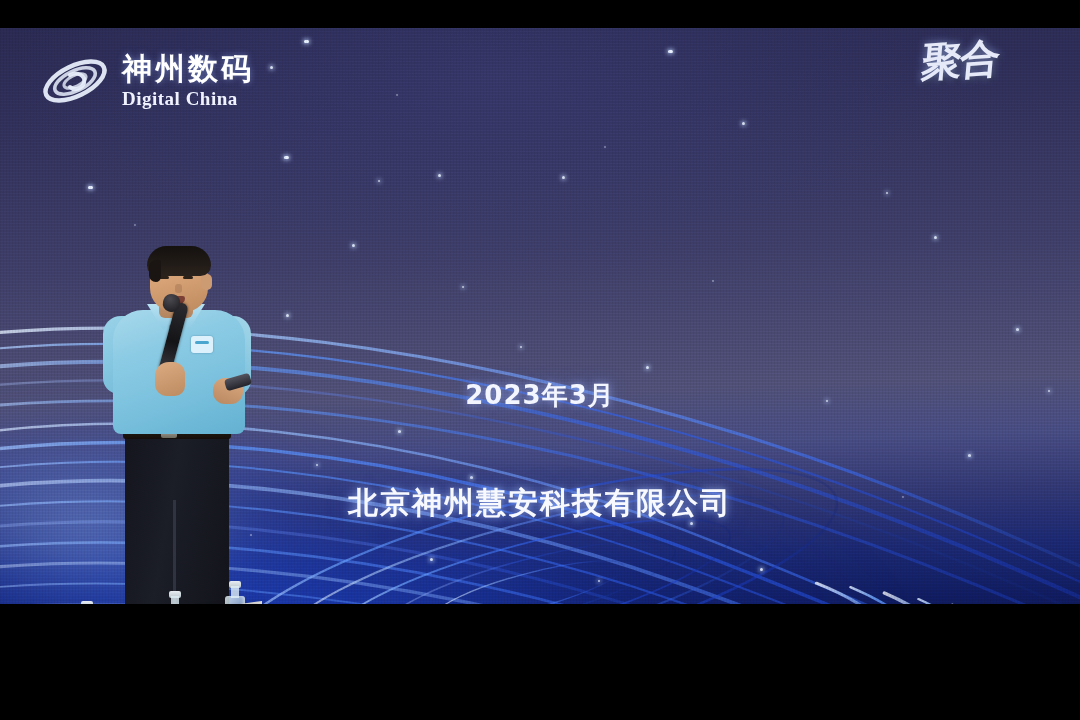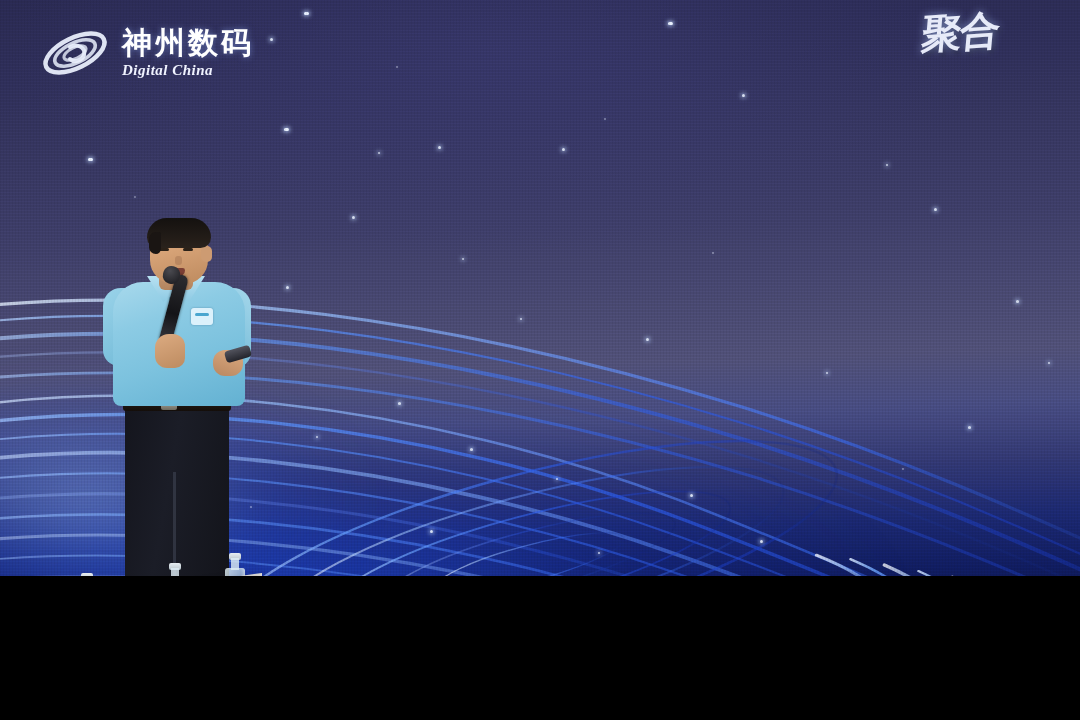--- a/index.html
+++ b/index.html
@@ -1,20 +1,21 @@
 <!DOCTYPE html>
 <html><head>
 <meta charset="utf-8">
 <style>
   html,body{margin:0;padding:0;background:#000;}
   body{font-family:"Liberation Sans","DejaVu Sans",sans-serif;}
 
   #stage{
     position:relative;width:1080px;height:576px;overflow:hidden;
     background:#6d28d9;
+    margin-top:28px;
   }
 
   
   .screen{
     position:absolute;left:0;top:0;width:1080px;height:648px;
     background:
       radial-gradient(ellipse 700px 300px at 46% 8%, rgba(62,62,120,.55) 0%, rgba(0,0,0,0) 70%),
       linear-gradient(178deg,#2b2b55 0%,#32325e 14%,#3a3a66 26%,#40406c 36%,#4a4a74 46%,#53537c 56%,#4a4f86 64%,#343a77 72%,#1d2a74 80%,#101d63 88%,#0a1449 96%,#070e32 100%);
     overflow:hidden;
   }
@@ -83,23 +84,22 @@
   
   .logo-left{position:absolute;left:40px;top:22px;display:flex;align-items:center;gap:12px;}
   .logo-mark{width:70px;height:62px;}
   .logo-words{display:flex;flex-direction:column;line-height:1;}
   .logo-cn{
     color:#ffffff;font-size:30px;font-weight:bold;letter-spacing:3px;
     font-family:"DejaVu Sans","Liberation Sans",sans-serif;
     text-shadow:0 0 6px rgba(150,180,255,.5);
   }
   .logo-en{
-    color:#f0f3ff;font-size:15px;font-weight:bold;letter-spacing:.5px;margin-top:5px;
+    color:#f0f3ff;font-size:19px;font-weight:bold;letter-spacing:.5px;margin-top:5px;
     font-family:"Liberation Serif","DejaVu Serif",serif;
-    font-style:italic;
   }
 
   .logo-right{position:absolute;right:22px;top:14px;text-align:right;width:270px;}
   .brush{
     color:#eef2ff;font-size:40px;font-weight:bold;line-height:.9;
     font-family:"DejaVu Serif","Liberation Serif",serif;
     letter-spacing:-2px;
     transform:skewX(-9deg) rotate(-4deg);
     display:inline-block;margin-right:60px;
     text-shadow:0 0 8px rgba(170,195,255,.65),2px 3px 5px rgba(0,0,0,.45);
@@ -447,20 +447,22 @@
       <div class="logo-words">
         <span class="logo-cn">神州数码</span>
         <span class="logo-en">Digital China</span>
       </div>
     </div>
 
     <div class="logo-right">
       <div class="brush">聚合</div>
     </div>
 
+    <div class="slide-date">2023年3月</div>
+    <div class="slide-company">北京神州慧安科技有限公司</div>
   </div>
 
   <div class="floor"></div>
   <div class="floor-lip"></div>
 
   <div class="speaker">
     <div class="sp-legs"></div>
     <div class="sp-legsplit"></div>
     <div class="sp-belt"></div>
     <div class="sp-buckle"></div>

